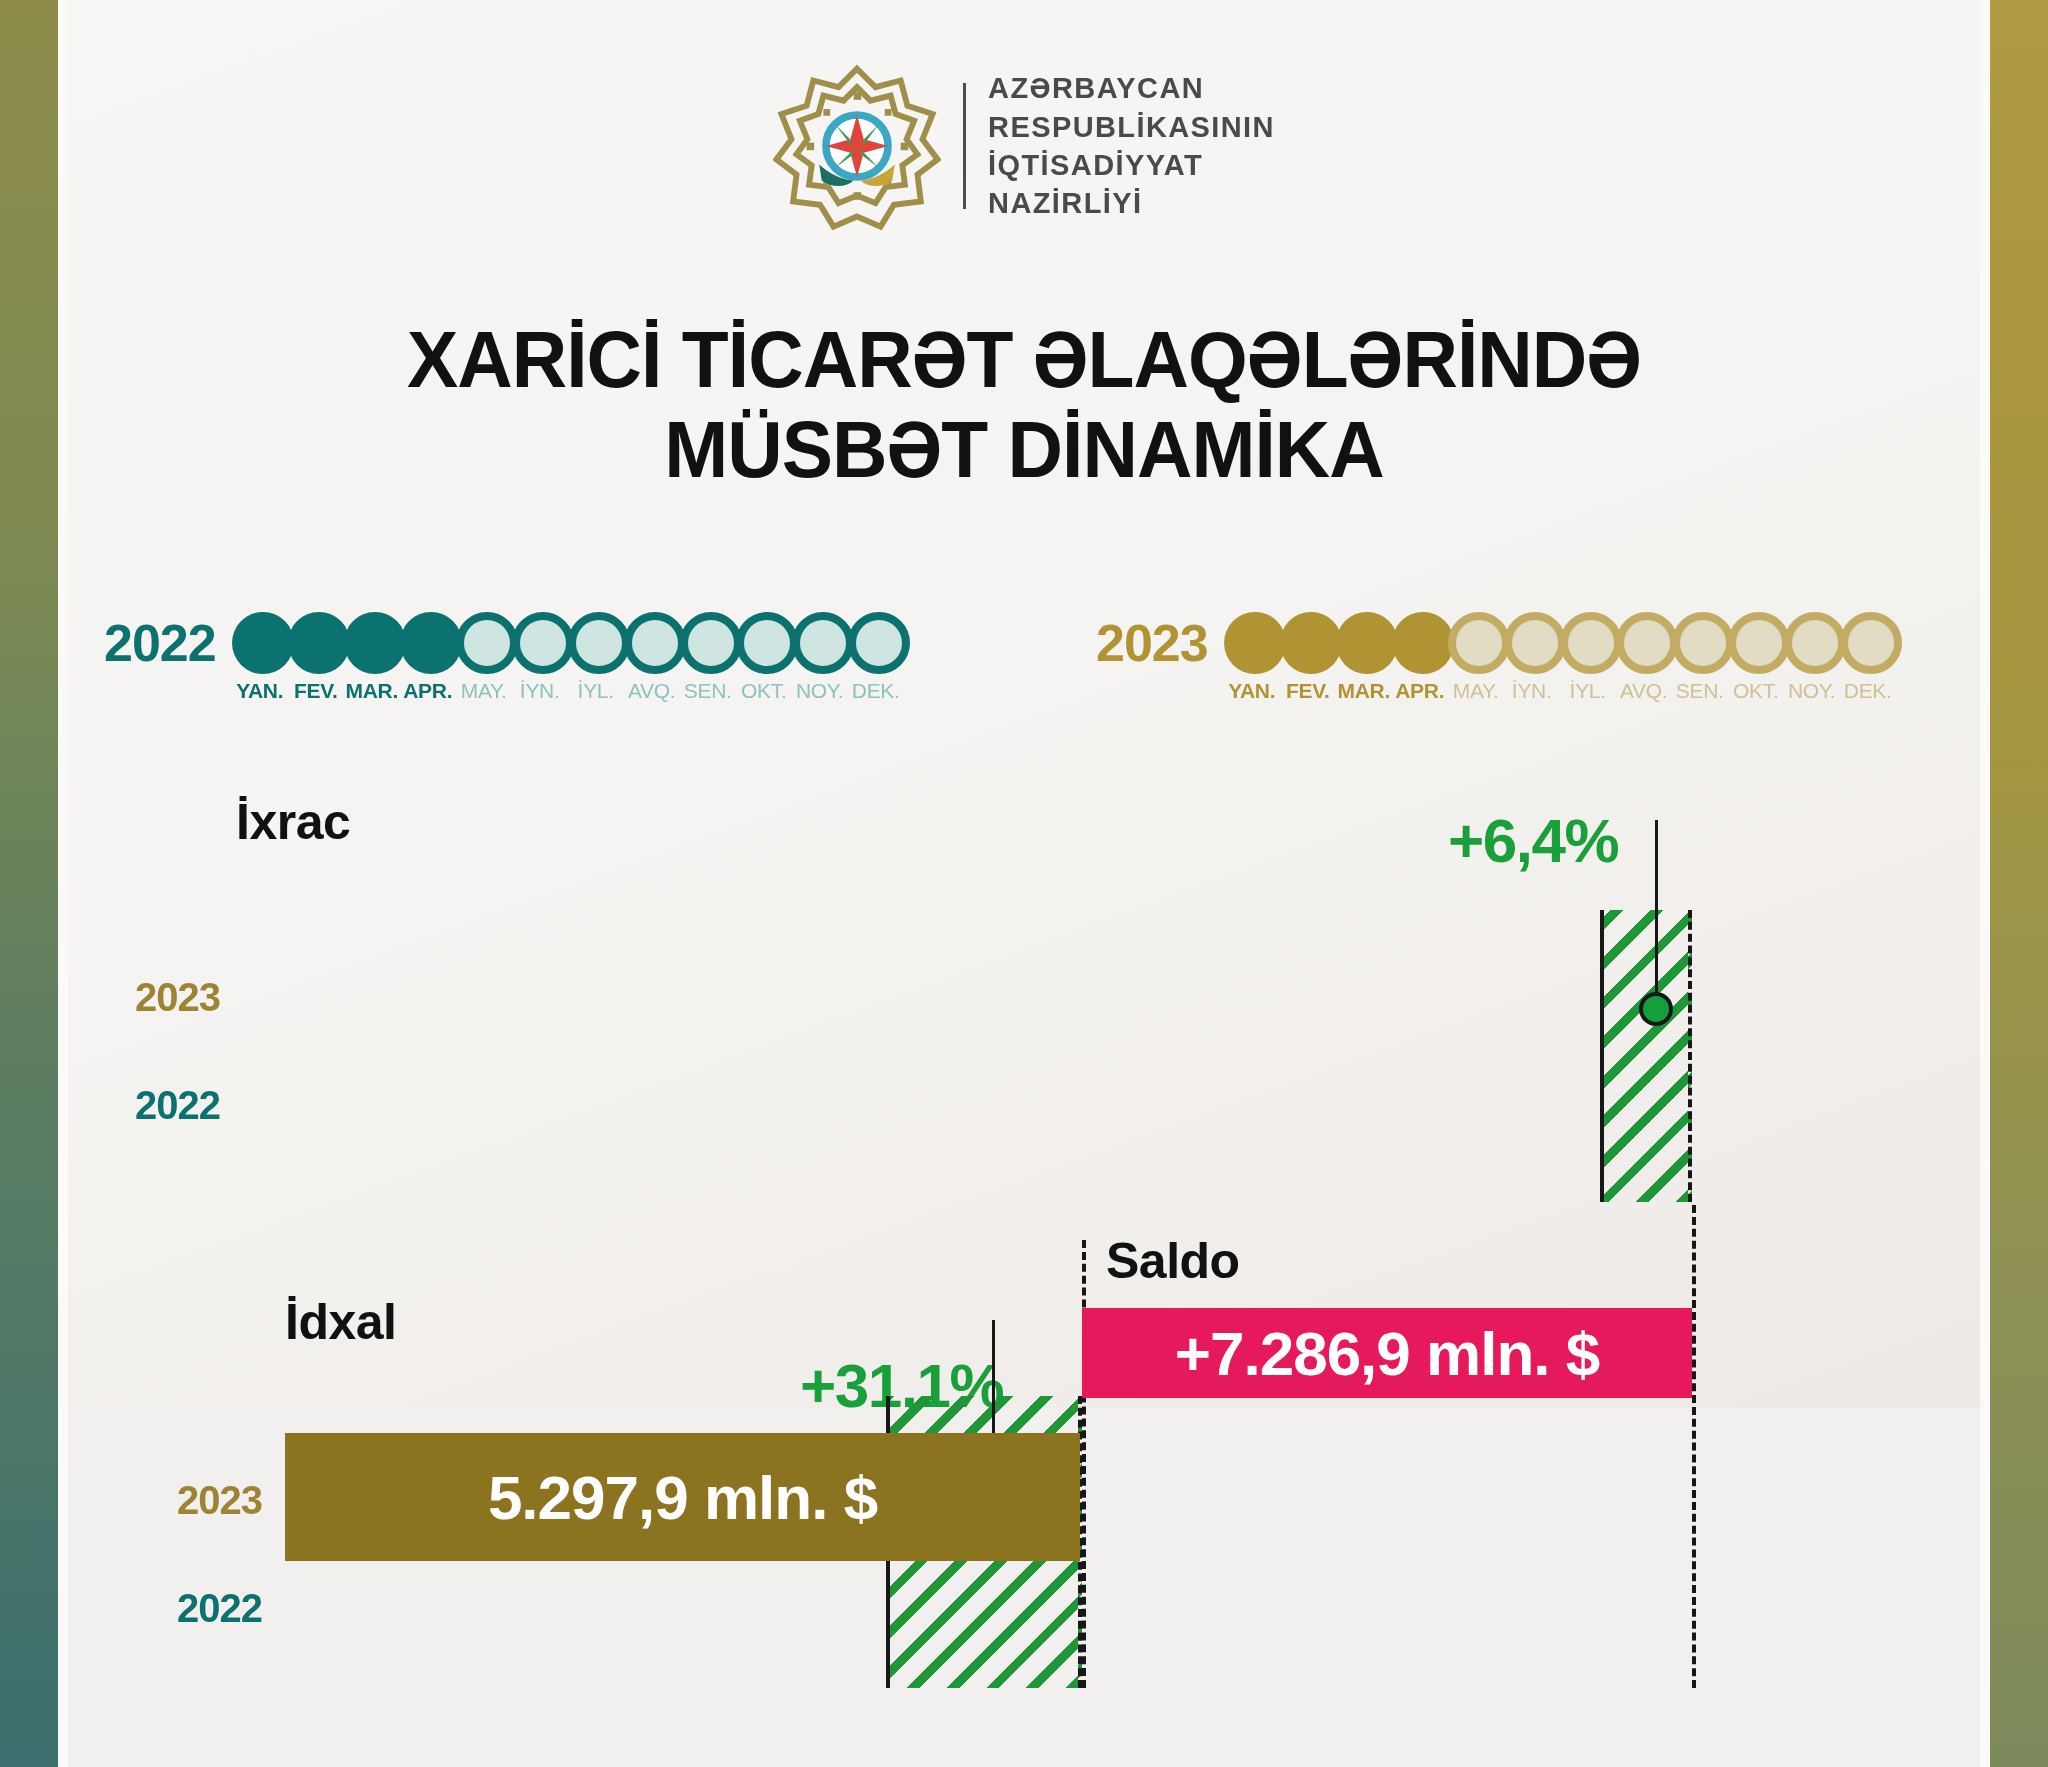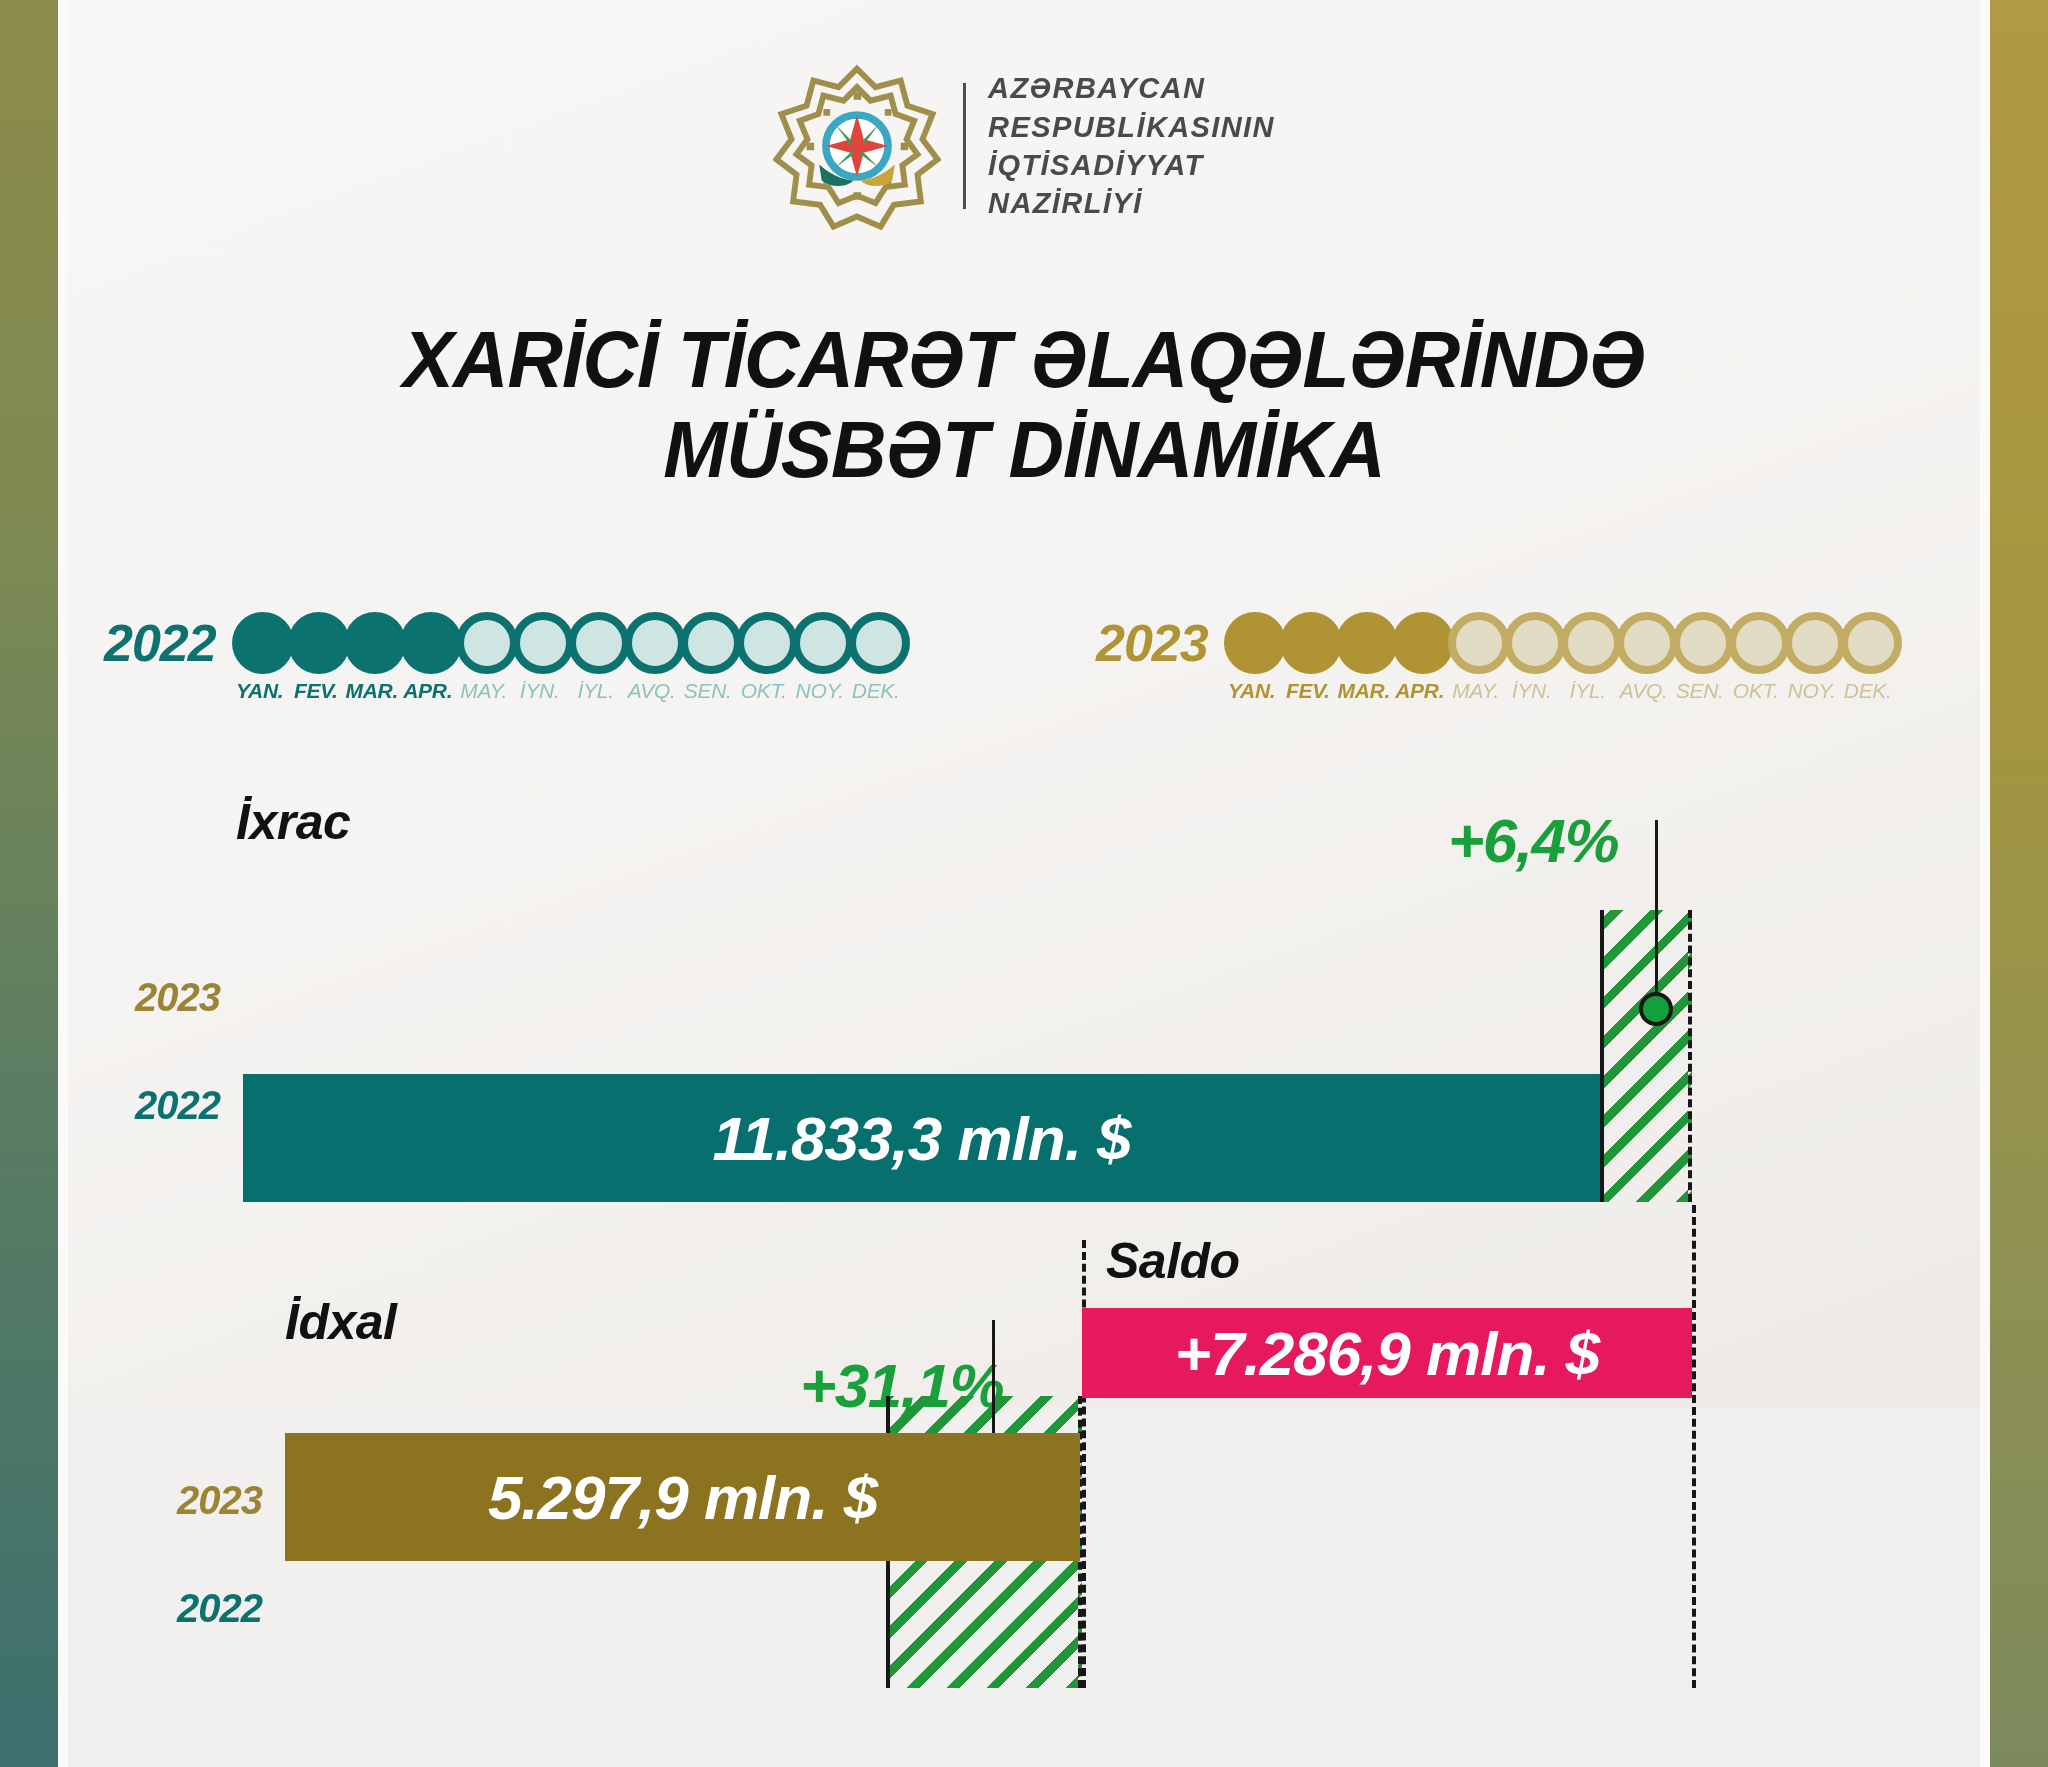--- a/index.html
+++ b/index.html
@@ -6,21 +6,20 @@
   html, body {
     width: 2048px; height: 1767px;
     font-family: "Liberation Sans", sans-serif;
     background: #f2f0ee;
     overflow: hidden;
   }
   #root {
     position: relative;
     width: 2048px; height: 1408px;
     background: linear-gradient(160deg,#f7f6f4 0%, #f6f4f2 45%, #edeae6 100%);
-    font-style: italic;
   }
 
   
   .edge { position:absolute; top:0; height:1767px; width:58px; }
   .edge-left  { left:0;  background: linear-gradient(180deg,#8d8c4a 0%, #7e8a52 30%, #5b7d62 62%, #3c6f6e 100%); }
   .edge-right { right:0; background: linear-gradient(180deg,#b09a43 0%, #a6963f 38%, #8e9153 72%, #7d8a5c 100%); }
   .edge-gap { position:absolute; top:0; height:1767px; width:10px; background:#fbfaf9; }
   .edge-gap-l { left:58px; }
   .edge-gap-r { right:58px; }
 
@@ -251,23 +250,20 @@
   <div class="pct" style="left:1448px; top:805px;">+6,4%</div>
 
   <div class="hatch" style="left:1600px; top:910px; width:92px; height:292px;"></div>
 
   <div class="pin-line" style="left:1655px; top:820px; height:184px;"></div>
   <div class="pin-dot" style="left:1639px; top:992px;"></div>
 
   <div class="bar-year gold" style="left:110px; top:975px; width:110px;">2023</div>
 
   <div class="bar-year teal" style="left:110px; top:1083px; width:110px;">2022</div>
-  <div class="bar teal" style="left:243px; top:1074px; width:1357px; height:128px;">
-    <span>11.833,3 mln. $</span>
-  </div>
 
   <div class="vdash" style="left:1082px; top:1240px; height:448px;"></div>
   <div class="vdash" style="left:1692px; top:1205px; height:483px;"></div>
 
   <div class="section-label" style="left:1106px; top:1232px;">Saldo</div>
 
   <div class="bar pink" style="left:1082px; top:1308px; width:610px; height:90px;">
     <span>+7.286,9 mln. $</span>
   </div>
 

